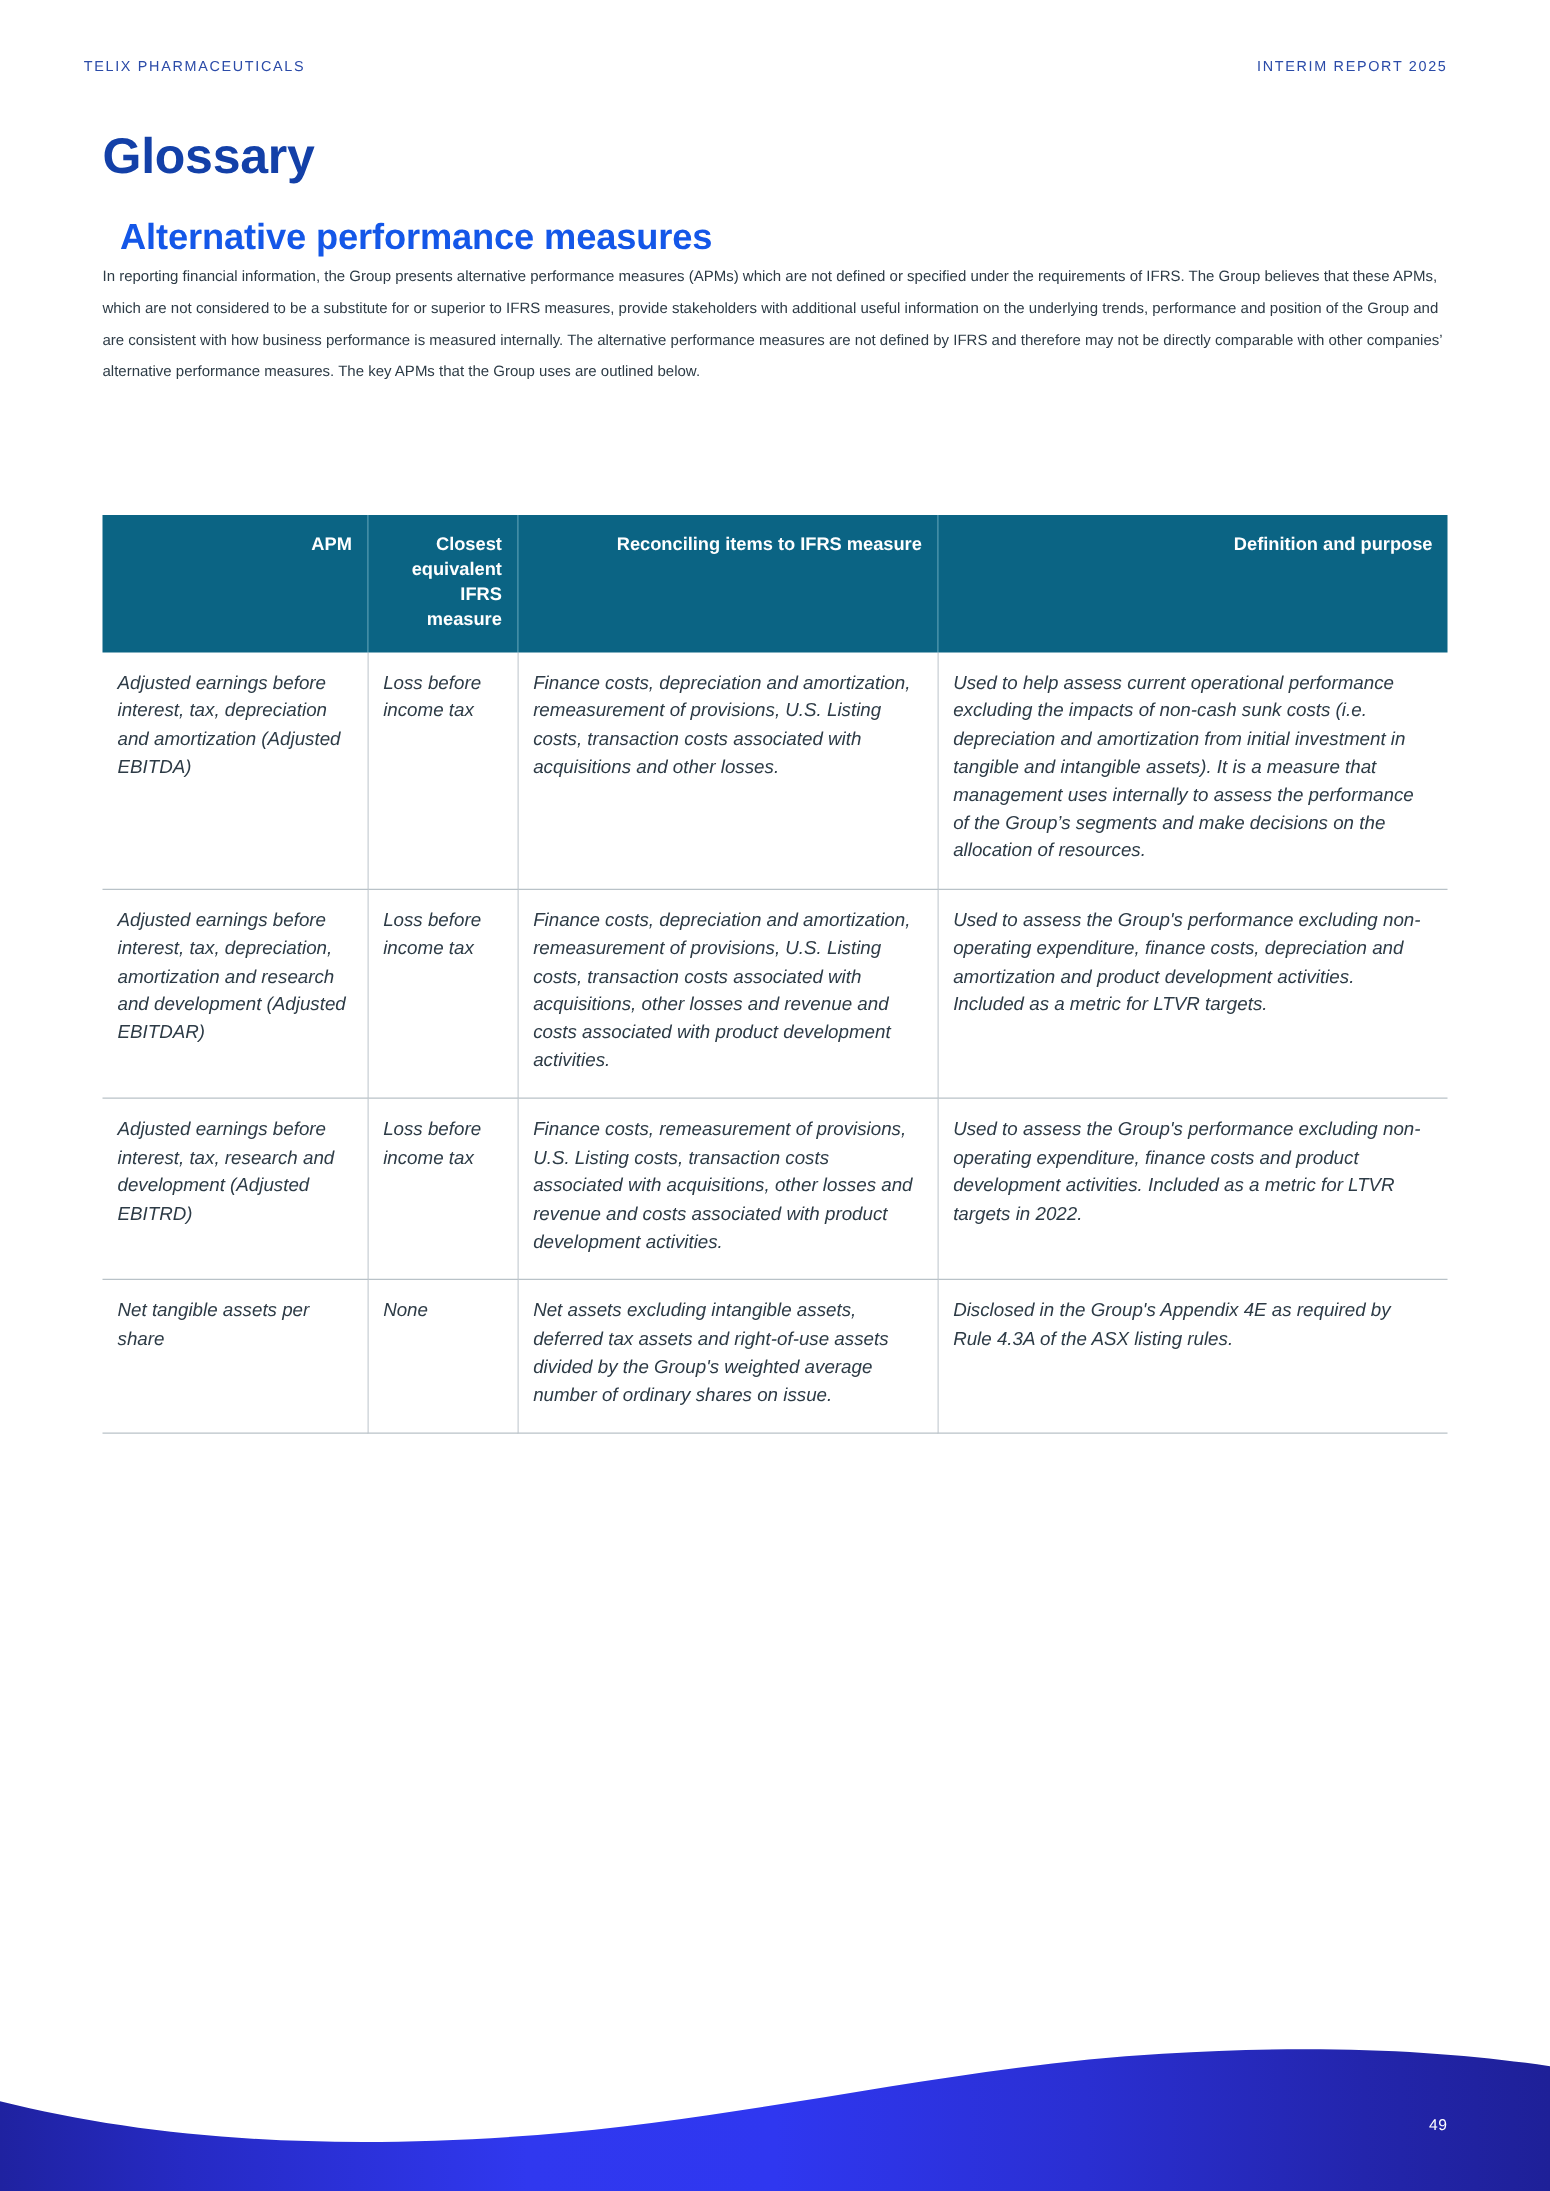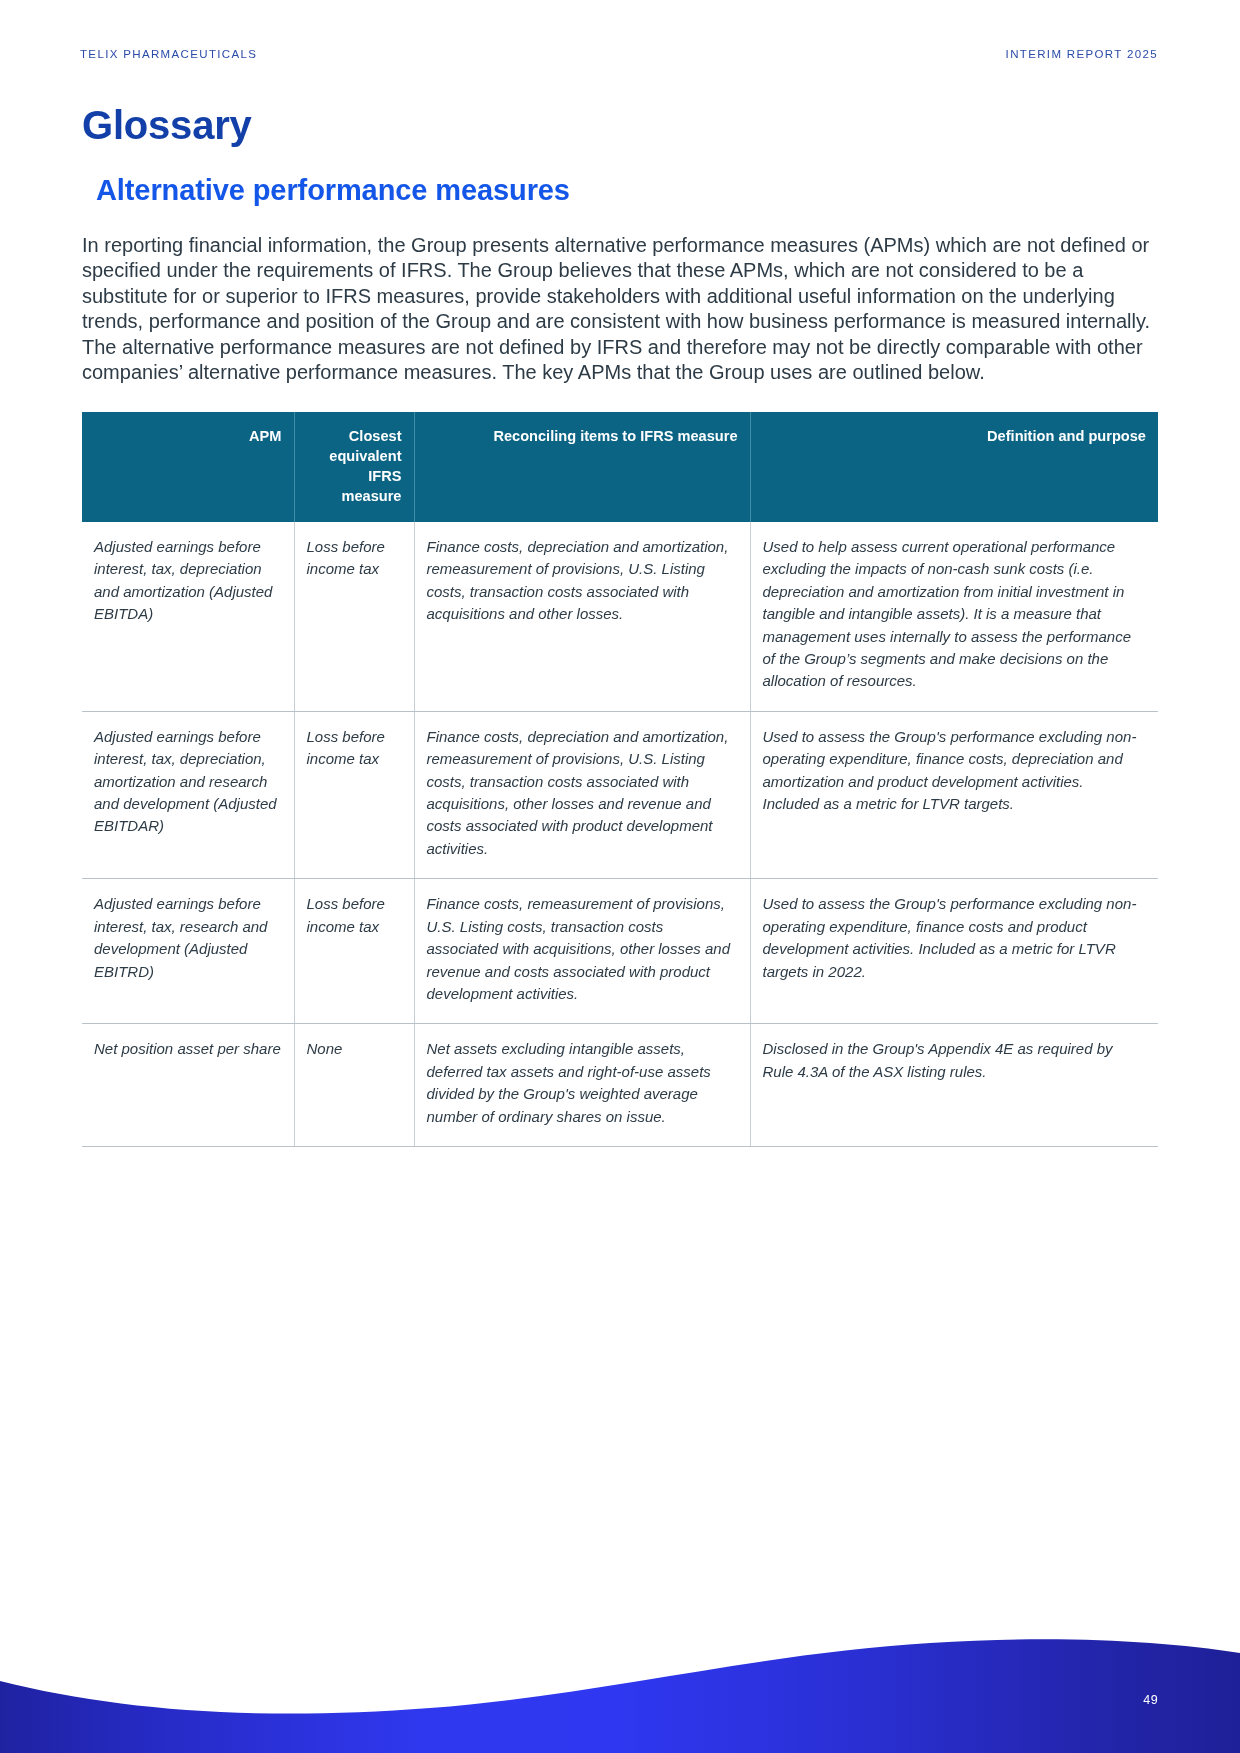--- a/index.html
+++ b/index.html
@@ -14,21 +14,21 @@
     width: 1240px;
     height: 1753px;
     overflow: hidden;
     background: #ffffff;
   }
 
   
   .run-head {
     position: absolute;
     top: 48px;
-    left: 80px;
+    left: 67px;
     right: 82px;
     display: flex;
     justify-content: space-between;
     align-items: baseline;
   }
   .run-head span {
     font-size: 11.5px;
     letter-spacing: 1.35px;
     color: #2b4ba8;
     font-weight: 400;
@@ -53,24 +53,23 @@
     color: #1457e8;
     letter-spacing: -0.1px;
   }
 
   
   .intro {
     position: absolute;
     top: 209px;
     left: 82px;
     width: 1078px;
-    font-size: 20px;
+    font-size: 12px;
     line-height: 25.4px;
     color: #2d3b46;
-    margin-top: 24px;
   }
 
   
   .apm-table {
     position: absolute;
     top: 412px;
     left: 82px;
     width: 1076px;
     border-collapse: collapse;
     table-layout: fixed;
@@ -182,21 +181,21 @@
 
       <tr class="data-row">
         <td>Adjusted earnings before interest, tax, research and development (Adjusted EBITRD)</td>
         <td>Loss before income tax</td>
         <td>Finance costs, remeasurement of provisions, U.S. Listing costs, transaction costs associated with acquisitions, other losses and revenue and costs associated with product development activities.</td>
         <td class="cell-def">Used to assess the Group's performance excluding non-operating expenditure, finance costs and product development activities. Included as a metric for LTVR targets in 2022.</td>
       </tr>
 
 
       <tr class="data-row">
-        <td>Net position asset per share</td>
+        <td>Net tangible assets per share</td>
         <td>None</td>
         <td>Net assets excluding intangible assets, deferred tax assets and right-of-use assets divided by the Group's weighted average number of ordinary shares on issue.</td>
         <td class="cell-def">Disclosed in the Group's Appendix 4E as required by Rule 4.3A of the ASX listing rules.</td>
       </tr>
 
     </tbody>
   </table>
 
   <svg class="wave" viewBox="0 0 1240 180" preserveAspectRatio="none">
     <defs>

